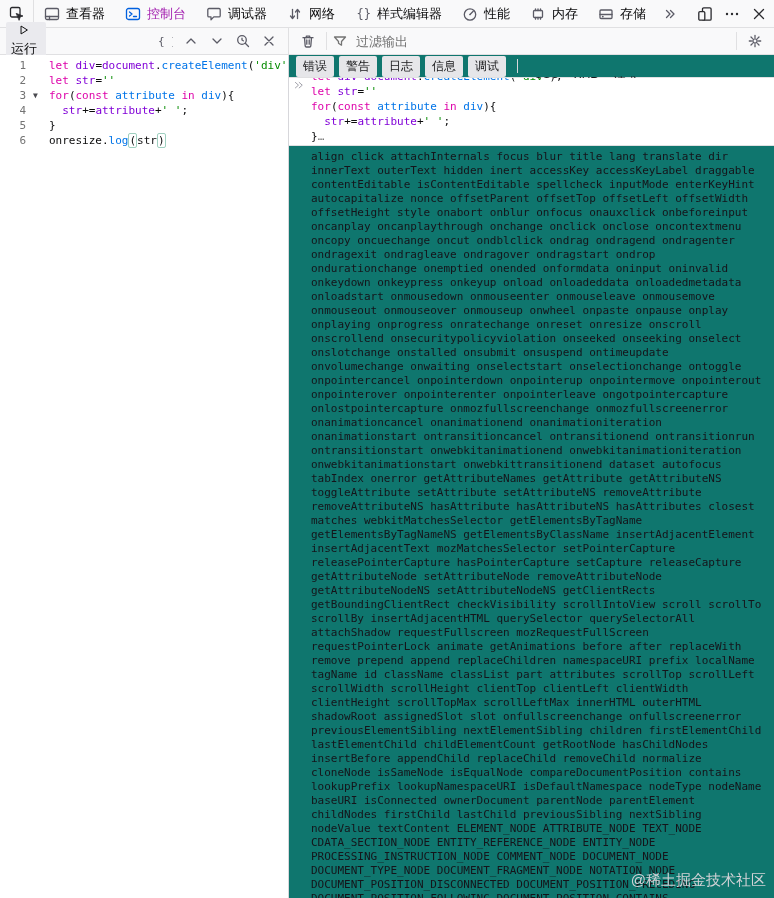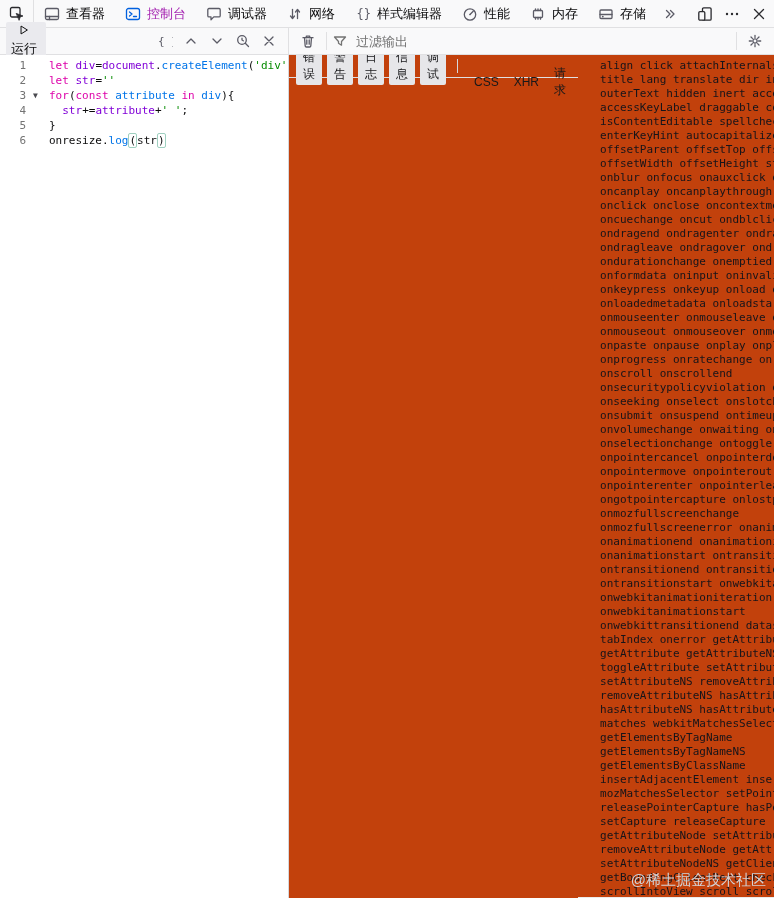--- a/index.html
+++ b/index.html
@@ -56,21 +56,21 @@
 
   .tk-k{color:#dd00a9;}
   .tk-v{color:#8000d7;}
   .tk-p{color:#0074e8;}
   .tk-s{color:#058b00;}
   .tk-t{color:#0c0c0d;}
   .tk-e{color:#737373;}
   .tk-b{color:#0c0c0d;border:1px solid #9fd0c0;border-radius:2px;}
 
   
-  .output-pane{flex:1;display:flex;flex-direction:row;position:relative;background:#c2410c;overflow:hidden;}
+  .output-pane{flex:1;display:flex;flex-direction:column;position:relative;background:#0f766e;overflow:hidden;}
   .filterbar{height:23px;min-height:23px;display:flex;align-items:center;gap:5px;padding:0 7px;
              border-bottom:1px solid #e0e0e2;box-sizing:border-box;}
   .fbtn{background:#e6e6e9;border:none;border-radius:2px;padding:2px 7px;
         font-family:"Liberation Sans",sans-serif;font-size:12px;color:#18181a;}
   .fsep{width:1px;height:14px;background:#d7d7db;margin:0 6px;flex:none;}
   .fplain{font-size:12px;color:#18181a;padding:0 5px;margin-top:32px;}
 
   .echo{position:relative;height:67px;min-height:67px;overflow:hidden;border-bottom:1px solid #e0e0e2;background:#fff;}
   .echo-inner{margin-top:-9px;padding-left:22px;font-family:"DejaVu Sans Mono",monospace;
               font-size:11px;line-height:15px;white-space:pre;}

